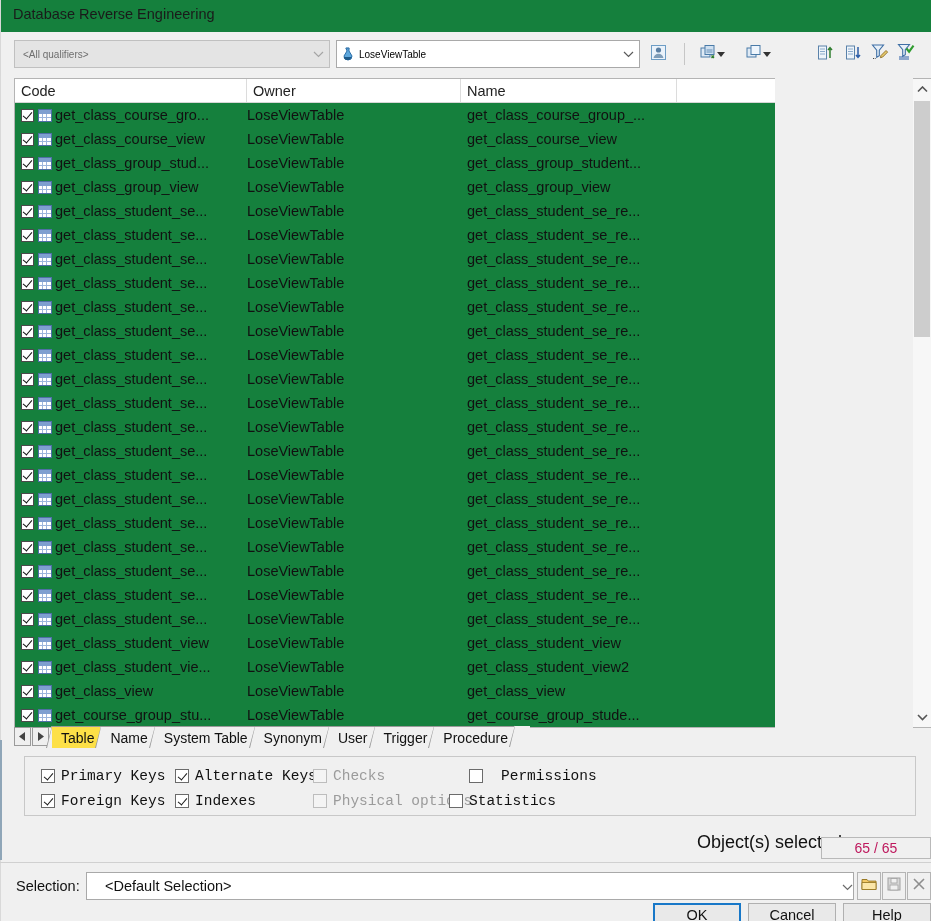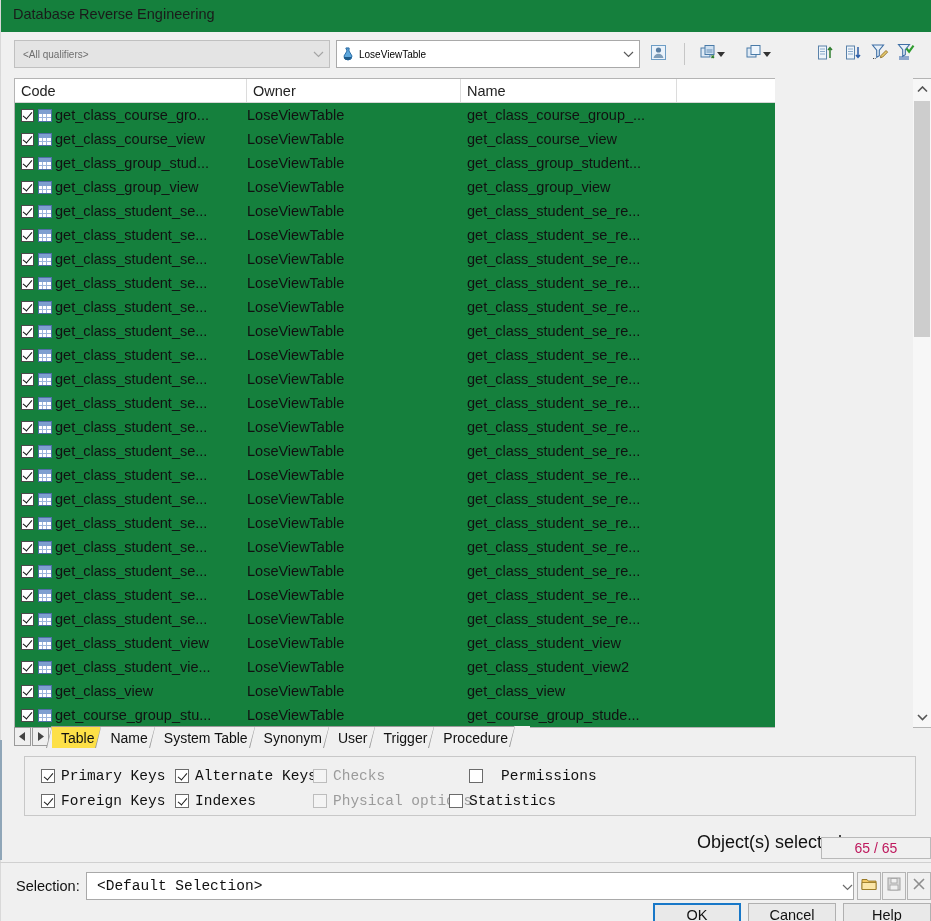--- a/index.html
+++ b/index.html
@@ -278,21 +278,21 @@
     font-size: 14.5px; color: #111; text-align: right;
   }
   .sel-combo {
     position: absolute; left: 86px; top: 872px;
     width: 768px; height: 28px;
     border: 1px solid #a9a9a9; background: #ffffff;
     box-sizing: border-box;
     display: flex; align-items: center;
     font-size: 14.5px; color: #111;
   }
-  .sel-combo .ctext { padding-left: 10px; flex: 1; font-family: Liberation Mono, monospace; }
+  .sel-combo .ctext { padding-left: 18px; flex: 1; }
   .sel-btn {
     position: absolute; top: 872px; width: 24px; height: 28px;
     border: 1px solid #b4b4b4; background: #f0f0f0;
     box-sizing: border-box;
     display: flex; align-items: center; justify-content: center;
   }
   .sel-btn.disabled { color:#a8a8a8; }
 
   
   .btn {

